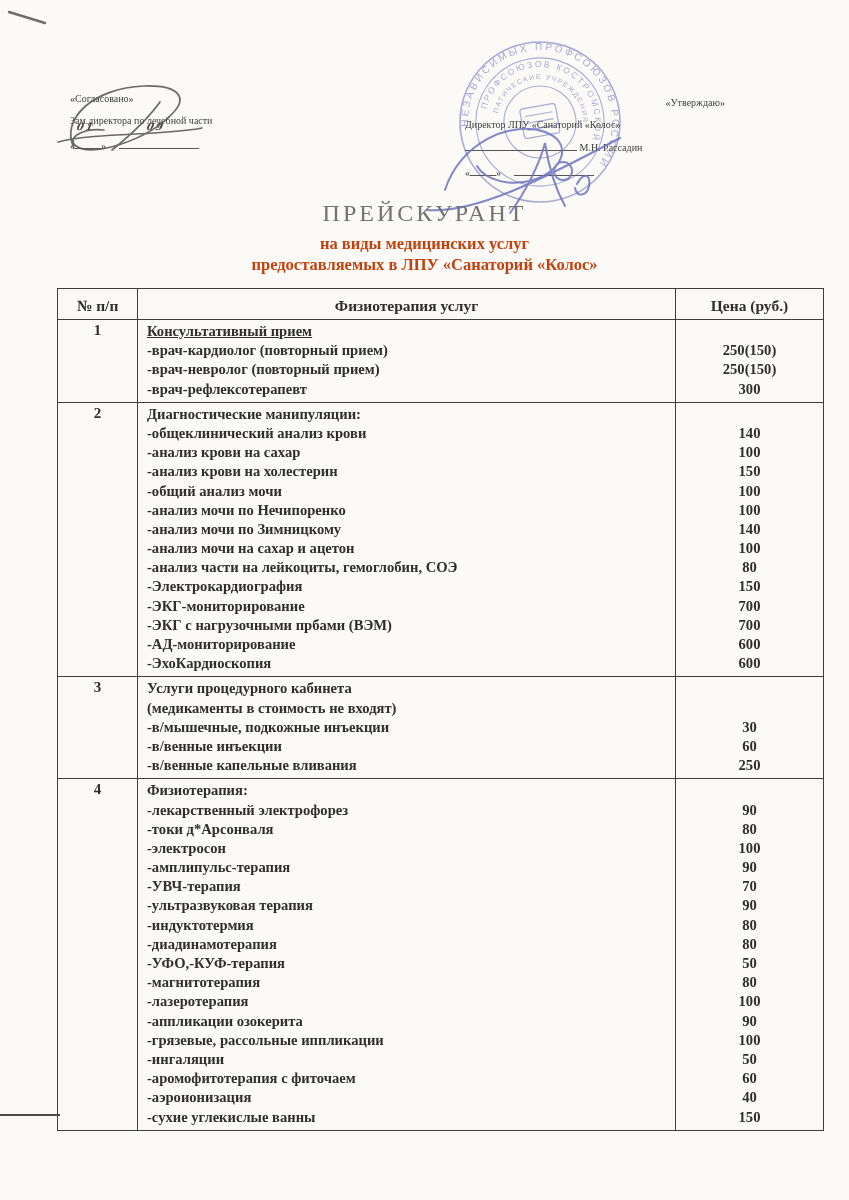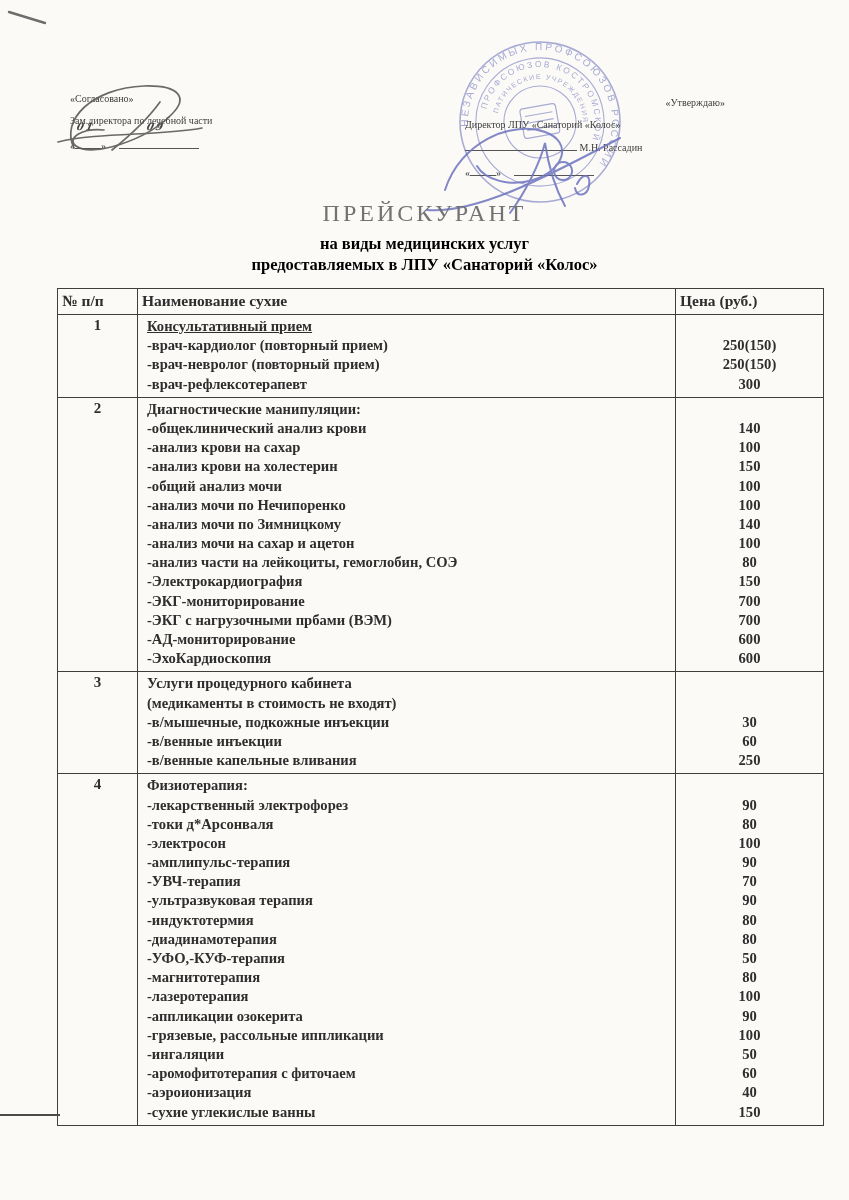--- a/index.html
+++ b/index.html
@@ -10,31 +10,31 @@
     color:#333;
   }
   .abs{position:absolute;}
   
   .approve{font-size:10px;color:#3d3d3d;line-height:22px;}
   .sigline{display:inline-block;border-bottom:1.4px solid #555;height:14px;vertical-align:baseline;}
   .dateline{margin-top:2px;position:relative;}
   .hand{font-style:italic;color:#444;font-family:"DejaVu Serif",serif;font-weight:bold;letter-spacing:2px;transform:skewX(-12deg);display:inline-block;}
   
   .title-main{font-size:24px;letter-spacing:3px;color:#737373;text-align:center;font-weight:400;}
-  .title-sub{font-size:16.5px;font-weight:bold;color:#000000;text-align:center;line-height:21px;}
+  .title-sub{font-size:16.5px;font-weight:bold;color:#c2410c;text-align:center;line-height:21px;}
   
   table.price{
     position:absolute;left:57px;top:288px;width:766px;
     border-collapse:collapse;table-layout:fixed;
   }
   table.price th, table.price td{
     border:1.6px solid #3e3e3e;vertical-align:top;
     font-weight:bold;color:#2e2e2e;
   }
-  table.price th{font-size:15.5px;padding:3px 4px 4px;text-align:left;}
+  table.price th{font-size:15.5px;padding:8px 4px 4px;text-align:center;}
   col.c-num{width:80px;}
   col.c-srv{width:538px;}
   col.c-prc{width:148px;}
   td.num{text-align:center;font-size:15px;padding-top:2px;}
   td.srv{padding:2px 4px 3px 9px;}
   td.prc{padding:2px 2px 3px;}
   .line{height:19.2px;line-height:19.2px;font-size:14.6px;white-space:nowrap;}
   td.prc .line{text-align:center;}
   .u{text-decoration:underline;}
   
@@ -122,21 +122,21 @@
 
 <table class="price">
   <colgroup>
       <col class="c-num">
       <col class="c-srv">
       <col class="c-prc">
     </colgroup>
   <thead>
       <tr>
         <th>№ п/п</th>
-        <th>Наименование сухие</th>
+        <th>Физиотерапия услуг</th>
         <th>Цена (руб.)</th>
       </tr>
     </thead>
   <tbody>
       <tr>
         <td class="num">1</td>
         <td class="srv">
           <div class="line"><span class="u">Консультативный прием</span></div>
           <div class="line">-врач-кардиолог (повторный прием)</div>
           <div class="line">-врач-невролог (повторный прием)</div>

